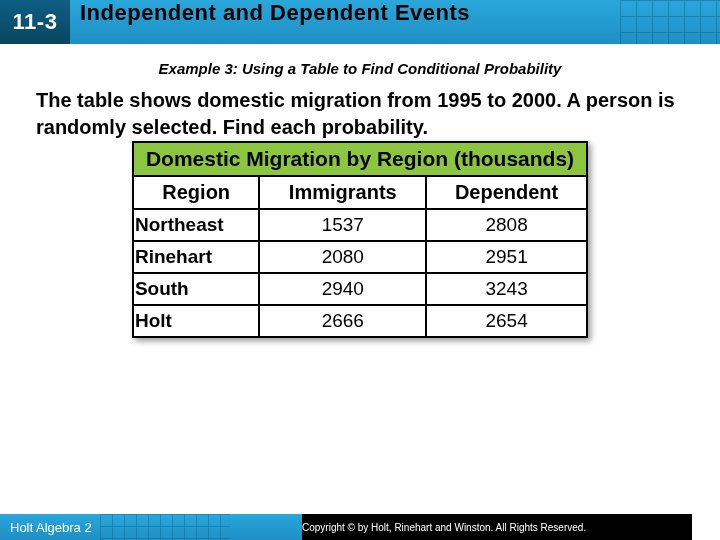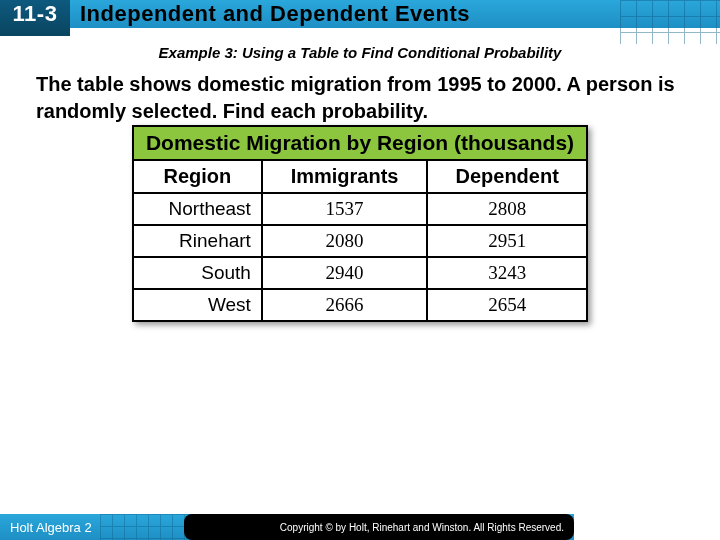--- a/index.html
+++ b/index.html
@@ -6,25 +6,25 @@
   margin: 0;
   padding: 0;
   width: 720px;
   height: 540px;
   font-family: Verdana, Arial, sans-serif;
   background: #fff;
   overflow: hidden;
   position: relative;
 }
 .header {
-  height: 28px;
+  height: 44px;
   background: linear-gradient(to bottom, #2aa7db, #1e8fc4);
   position: relative;
   display: flex;
-  align-items: center;
+  align-items: flex-start;
 }
 .header-grid {
   position: absolute;
   right: 0;
   top: 0;
   width: 100px;
   height: 44px;
   background-image:
     linear-gradient(#0d5e86 1px, transparent 1px),
     linear-gradient(90deg, #0d5e86 1px, transparent 1px);
@@ -91,27 +91,27 @@
 .hdr-row th {
   background: #fff;
   font-weight: 900;
   font-size: 20px;
   text-align: center;
 }
 .data-row td {
   background: #fff;
   font-size: 19px;
 }
-.data-row td.c1 { font-weight: 400; text-align: right; padding-left:10px; padding-right:10px;}
-.data-row td.c2, .data-row td.c3 { text-align: center; font-family: Liberation Serif, serif; }
+.data-row td.c1 { font-weight: 700; text-align: left; padding-left:1px; padding-right:10px;}
+.data-row td.c2, .data-row td.c3 { text-align: center; }
 .footer {
   position: absolute;
   bottom: 0;
   left: 0;
-  width: 574px;
+  width: 692px;
   height: 26px;
   background: linear-gradient(to bottom, #2aa7db, #1e8fc4);
   display: flex;
   align-items: center;
 }
 .footer-grid {
   position: absolute;
   left: 100px;
   top: 0;
   width: 130px;
@@ -134,24 +134,22 @@
   position: absolute;
   right: 0;
   bottom: 0;
   height: 26px;
   width: 390px;
   background: #000;
   color: #fff;
   font-size: 10px;
   display: flex;
   align-items: center;
-  justify-content: flex-end;
   padding-right: 10px;
   box-sizing: border-box;
-  border-radius: 8px;
 }
 </style>
 </head>
 <body>
 
 <div class="header">
   <div class="header-grid"></div>
   <div class="lesson-box">
     <span class="lesson-num">11-3</span>
   </div>
@@ -182,21 +180,21 @@
         <td class="c1">Rinehart</td>
         <td class="c2">2080</td>
         <td class="c3">2951</td>
       </tr>
       <tr class="data-row">
         <td class="c1">South</td>
         <td class="c2">2940</td>
         <td class="c3">3243</td>
       </tr>
       <tr class="data-row">
-        <td class="c1">West</td>
+        <td class="c1">Holt</td>
         <td class="c2">2666</td>
         <td class="c3">2654</td>
       </tr>
     </tbody>
       </table>
   </div>
 </div>
 
 <div class="footer">
   <div class="footer-grid"></div>

